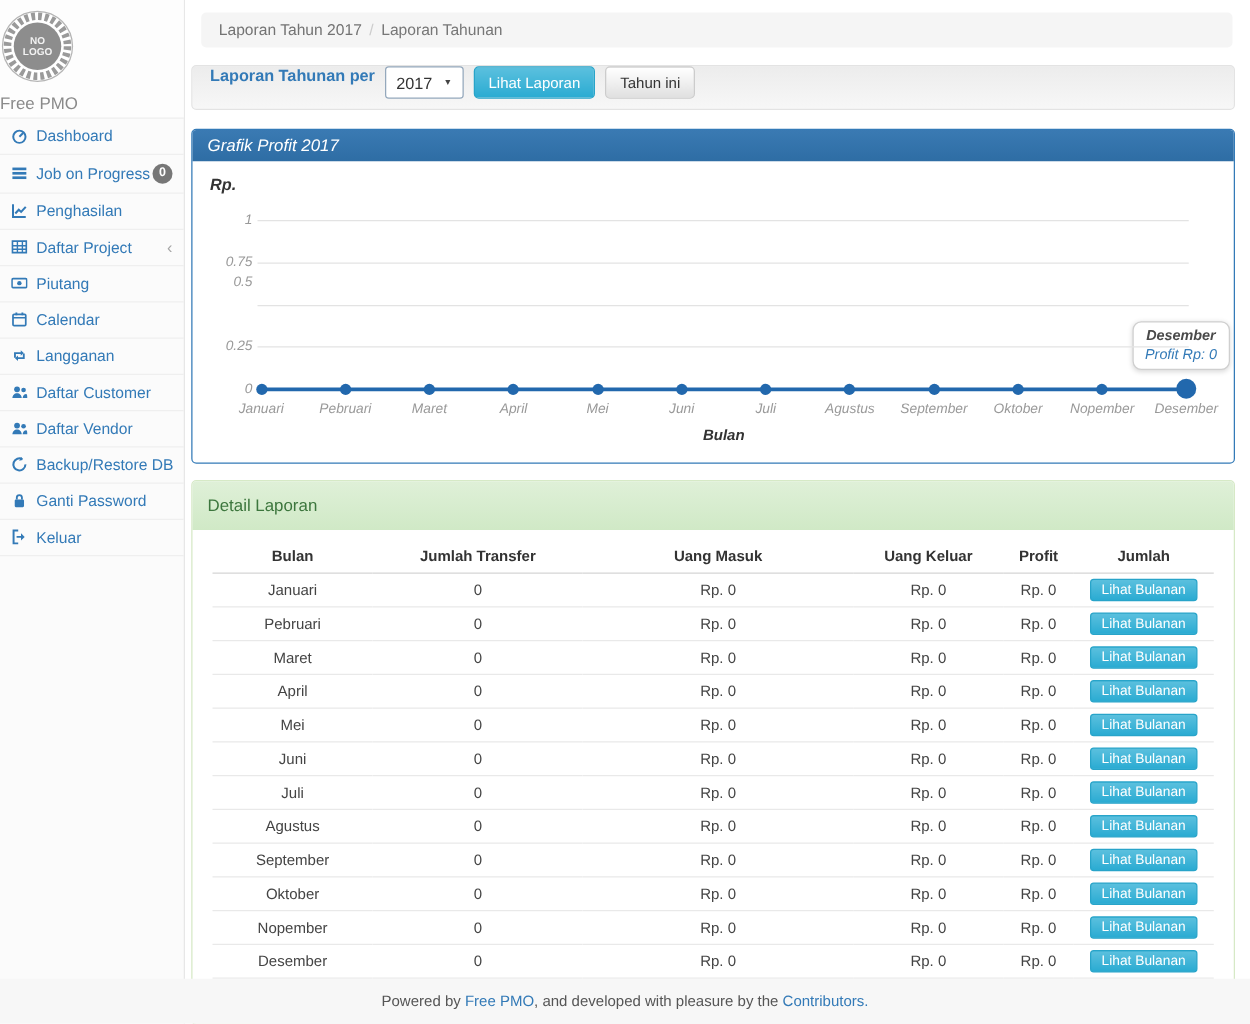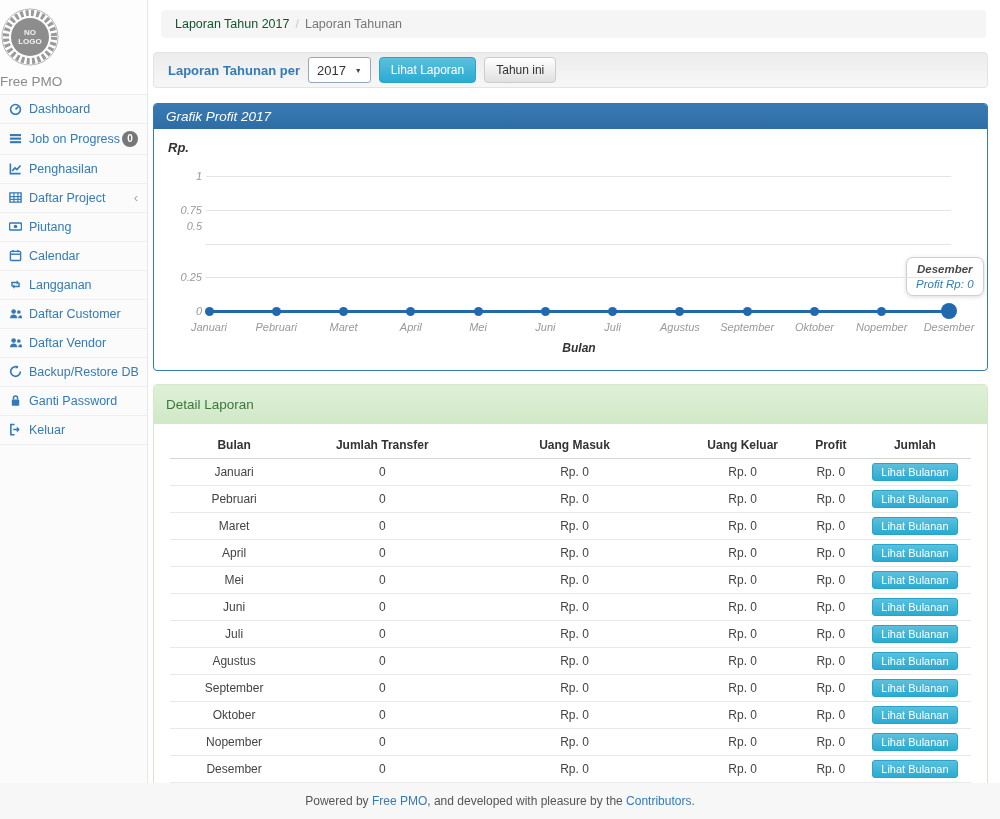--- a/index.html
+++ b/index.html
@@ -33,29 +33,29 @@
   }
   .nav-chevron { margin-left:auto; color:#a6a6a6; font-size:13px; line-height:10px; }
 
   
   .main { position:absolute; left:148px; top:0; right:0; padding:10px 12px 0 5px; }
 
   .breadcrumb {
     background:#f5f5f5; border-radius:4px; padding:7px 14px;
     font-size:12.5px; margin:0 2px 0 8px; height:28px;
   }
-  .breadcrumb a { color:#14532d; }
+  .breadcrumb a { color:#737373; }
   .bc-sep { color:#ccc; margin:0 6px; }
   .bc-current { color:#777; }
 
   .well {
     margin-top:14px; height:36px;
     background:linear-gradient(#ececec,#f7f7f7);
     border:1px solid #e3e3e3; border-radius:4px;
-    display:flex; align-items:center; gap:8px; padding:0 14px;
+    display:flex; align-items:flex-start; gap:8px; padding:0 14px;
   }
   .well-label { color:#337ab7; font-weight:bold; font-size:13px; }
   .select-box {
     background:#fff; border:1px solid #94a8bc; border-radius:3px;
     height:26px; display:inline-flex; align-items:center; gap:9px;
     padding:0 8px; font-size:13px; color:#333; cursor:pointer;
   }
   .caret { font-size:7px; color:#444; }
 
   .btn { display:inline-block; border-radius:4px; font-size:12px; padding:5px 11px;

